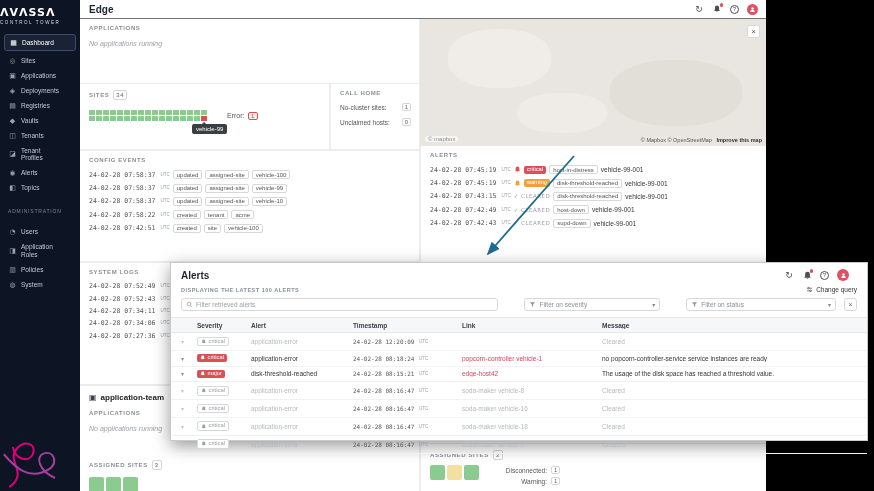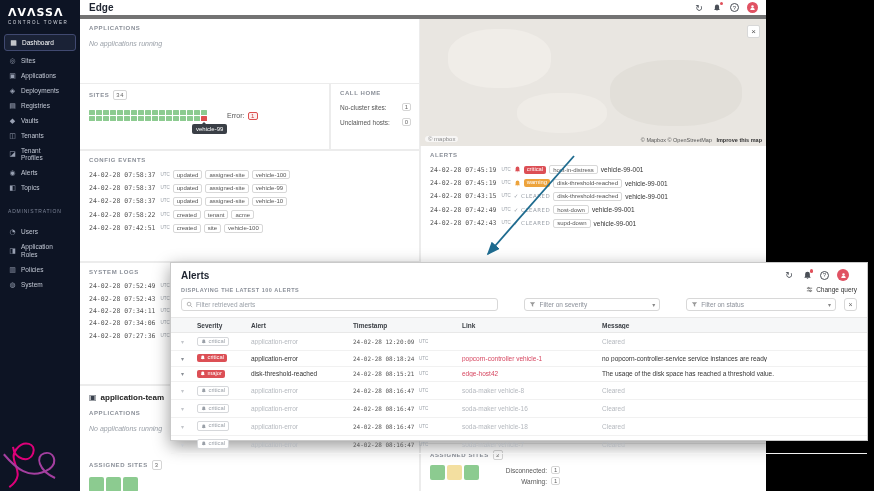--- a/index.html
+++ b/index.html
@@ -2,34 +2,34 @@
 <html><head>
 <meta charset="utf-8">
 <style>
   *{margin:0;padding:0;box-sizing:border-box}
   html,body{width:874px;height:491px;overflow:hidden}
   body{background:#000;font-family:"Liberation Sans",sans-serif;position:relative}
   .app{position:absolute;left:0;top:0;width:766px;height:491px;background:#fff}
 
   
   .sidebar{position:absolute;left:0;top:0;width:80px;height:491px;background:#0d1424;color:#c7cdd9;z-index:2}
-  .logo{padding:6px 0 0 8px}
+  .logo{padding:6px 0 0 0}
   .logo-text{font-size:11px;font-weight:bold;color:#fff;letter-spacing:1px;font-family:"DejaVu Sans",sans-serif}
   .logo-sub{font-size:4.5px;letter-spacing:1.6px;color:#d8dce4;margin-top:1px}
   .nav{margin-top:9px;display:flex;flex-direction:column}
   .nav-item{display:flex;align-items:center;gap:4px;padding:3.5px 2px 3.5px 8px;font-size:6.5px;color:#c2c8d4;cursor:pointer}
   .nav-item .nicon{font-family:"DejaVu Sans",sans-serif;font-size:7px;color:#98a0b2;flex:0 0 9px;text-align:center}
   .nav-item.active{border:1px solid #404970;background:#1a2236;border-radius:3px;margin:0 4px 2px 4px;padding-left:4px;color:#fff}
   .nav-item.active .nicon{color:#fff}
   .ntext{max-width:42px;line-height:1.2}
   .nav-label{font-size:5px;letter-spacing:.8px;color:#7d8598;padding:12px 0 2px 8px}
   .swirl{position:absolute;left:2px;bottom:2px}
 
   
-  .topbar{position:absolute;left:80px;top:0;width:686px;height:19px;background:#fff;border-bottom:4px solid #737373;display:flex;align-items:center;z-index:3}
+  .topbar{position:absolute;left:80px;top:0;width:686px;height:19px;background:#fff;border-bottom:1px solid #737373;display:flex;align-items:center;z-index:3}
   .page-title{font-size:10px;font-weight:bold;color:#1e2430;margin-left:9px}
   .topbar-icons,.modal-icons{margin-left:auto;display:flex;align-items:center;gap:8px;margin-right:8px}
   .icon-btn{font-family:"DejaVu Sans",sans-serif;font-size:9px;color:#4a4f57;cursor:pointer;position:relative;display:flex;align-items:center;justify-content:center;width:10px;height:10px}
   .bi{display:inline-block;width:8px;height:8px;color:#4a4f57}
   .bi svg{width:100%;height:100%;fill:currentColor;display:block}
   .bell-dot{position:absolute;top:-1px;right:-1px;width:3.5px;height:3.5px;border-radius:50%;background:#e0505a}
   .help-circle{width:9px;height:9px;border:1px solid #4a4f57;border-radius:50%;font-size:6px;display:flex;align-items:center;justify-content:center;color:#4a4f57;cursor:pointer}
   .avatar{width:11px;height:11px;border-radius:50%;background:#e05263;display:flex;align-items:center;justify-content:center;cursor:pointer}
   .avatar svg{width:7px;height:7px;fill:#fff}
 

